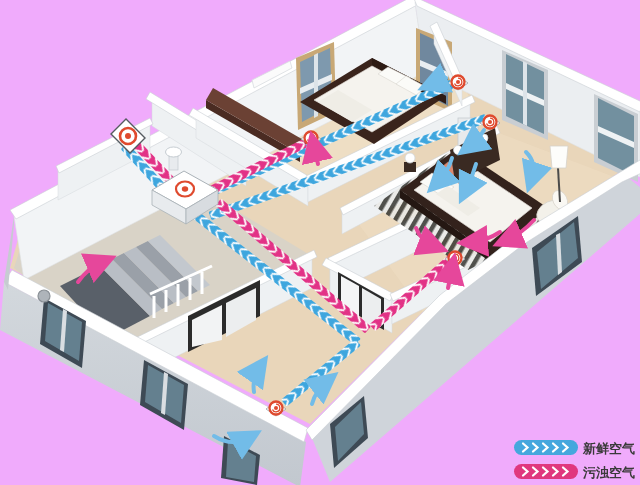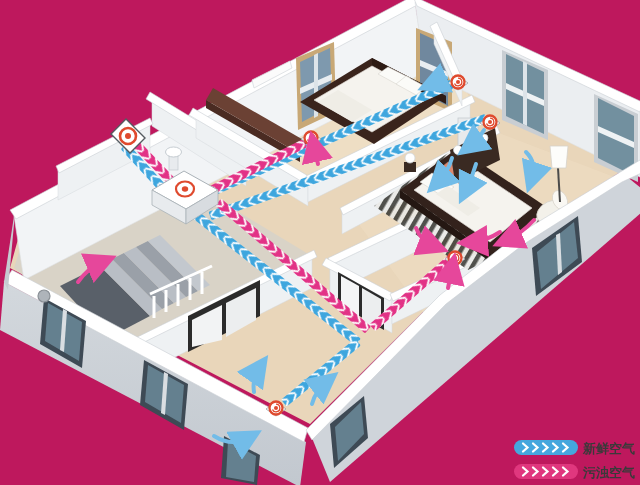--- a/index.html
+++ b/index.html
@@ -1,16 +1,16 @@
 <!DOCTYPE html>
 <html><head>
 <meta charset="utf-8">
 <style>
   html,body{margin:0;padding:0;background:#ffffff;}
-  .stage{width:640px;height:485px;position:relative;background:#be185d;overflow:hidden;}
+  .stage{width:640px;height:485px;position:relative;background:#f0abfc;overflow:hidden;}
   svg{display:block;}
   .legend-label{font-family:"Liberation Sans","DejaVu Sans",sans-serif;font-size:13px;font-weight:bold;fill:#3a3a3a;}
   .fa{stroke:#72BCE8;}
   .ea{stroke:#E6479B;}
   .arrow{fill:none;stroke-width:4;stroke-linecap:round;}
   .wallband{fill:#ffffff;stroke:#c9ced4;stroke-width:0.6;}
   .wallface{fill:#eef1f3;stroke:#d5d9dd;stroke-width:0.5;}
 </style>
 </head>
 <body>

